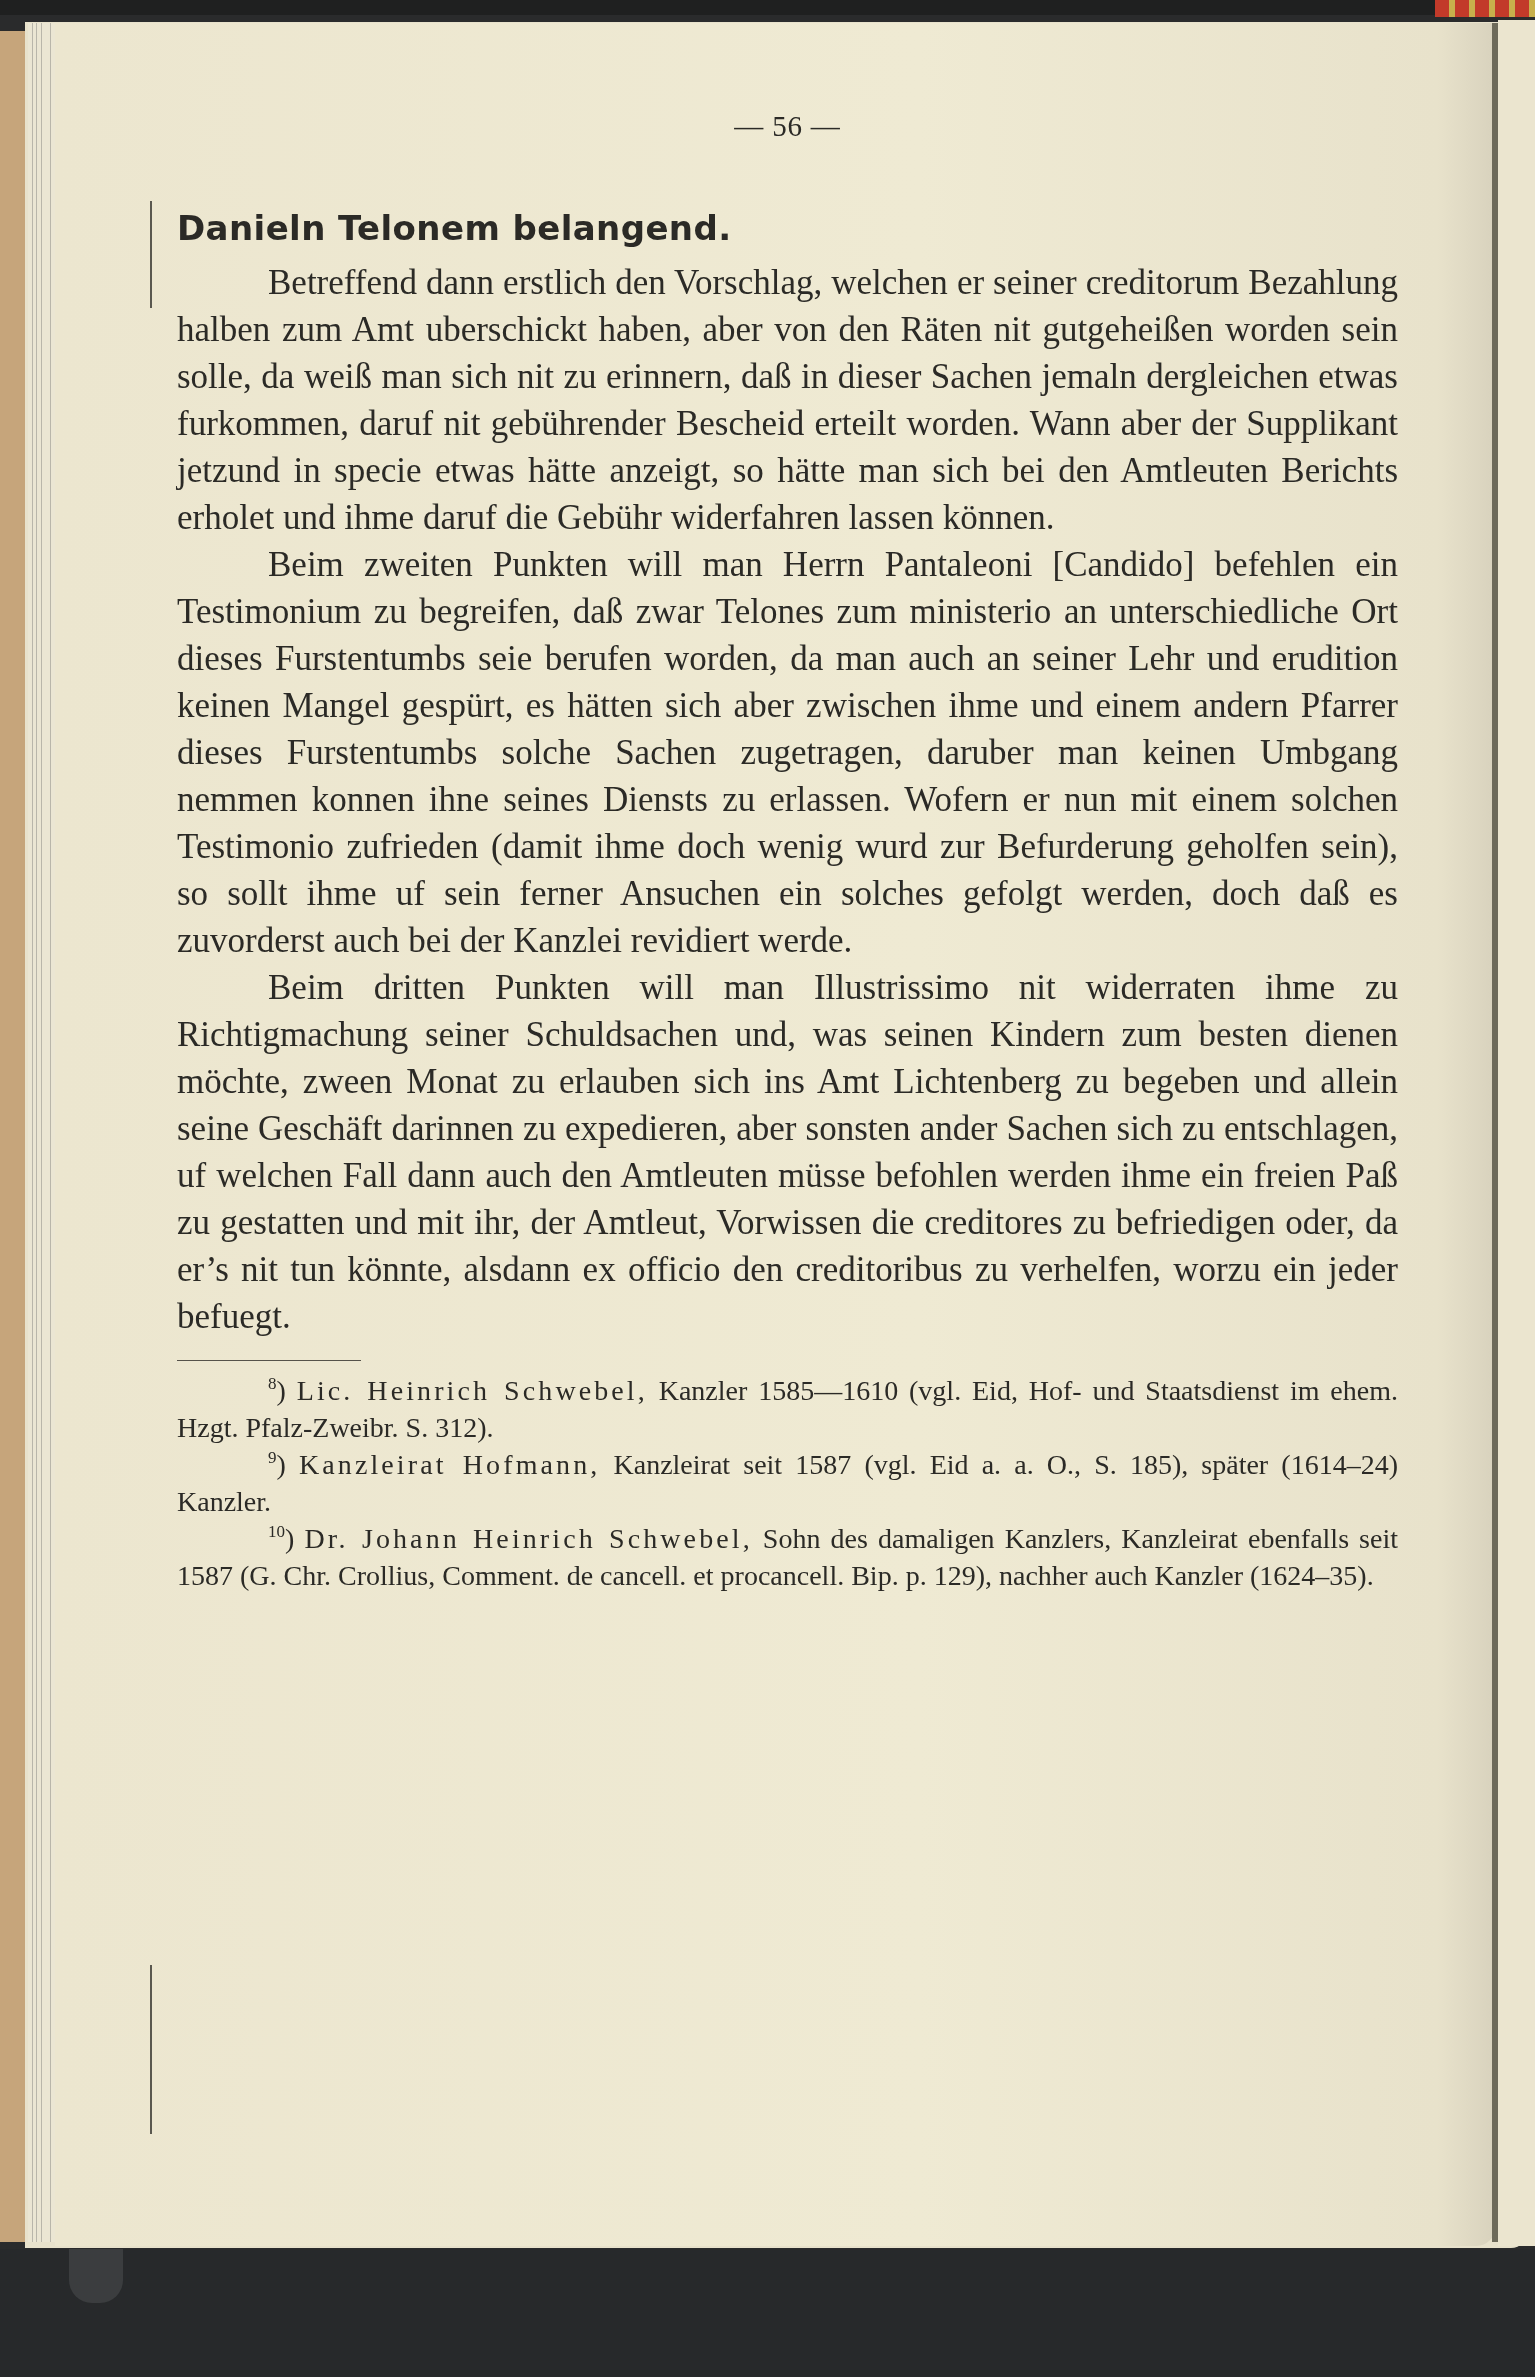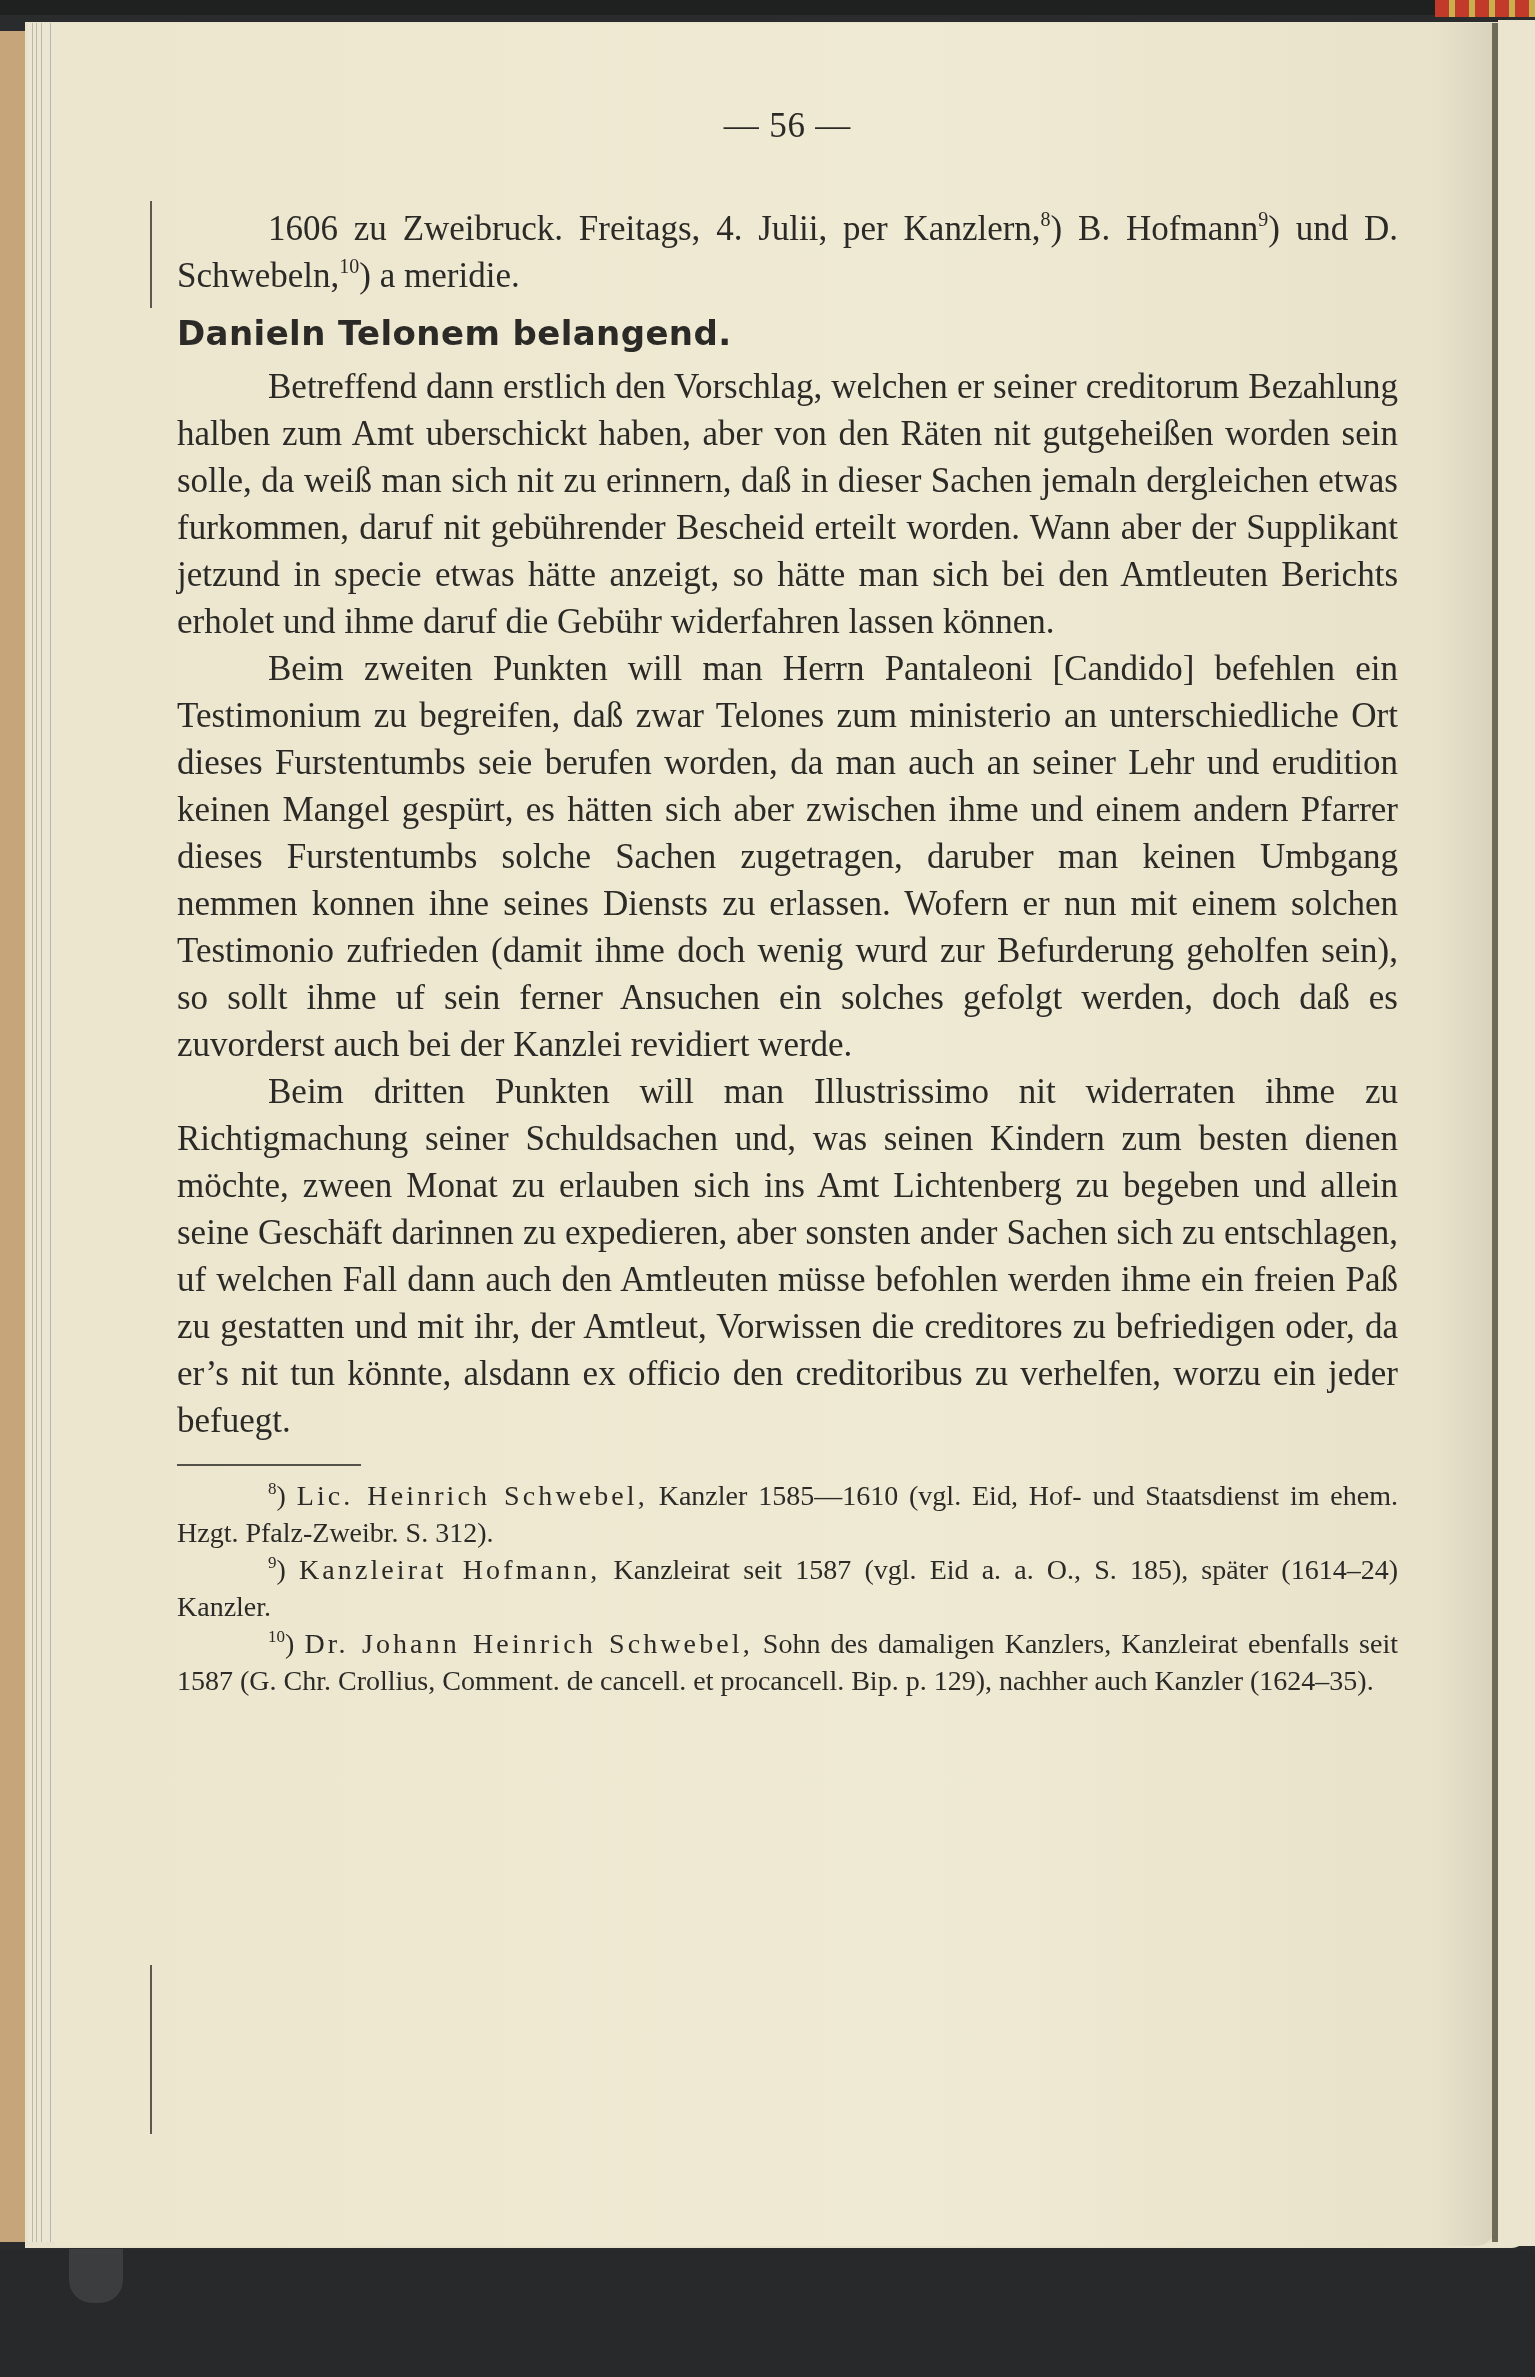--- a/index.html
+++ b/index.html
@@ -80,21 +80,21 @@
 
     .content {
       position: absolute;
       left: 177px;
       top: 107px;
       width: 1221px;
       color: #2b2a26;
     }
     .page-number {
       text-align: center;
-      font-size: 35px;
+      font-size: 29px;
       letter-spacing: 0.8px;
       margin: 0 0 60px 0;
       height: 38px;
       line-height: 38px;
     }
     .para {
       font-size: 35px;
       line-height: 47px;
       text-align: justify;
       margin: 0;
@@ -154,21 +154,20 @@
 <div class="next-page"></div>
 <div class="bottom-bg"></div>
 <div class="clip"></div>
 
 <div class="margin-mark" style="left:150px; top:201px; height:107px;"></div>
 <div class="margin-mark" style="left:150px; top:1965px; height:169px;"></div>
 
 <div class="content">
   <div class="page-number">— 56 —</div>
 
-  <p class="para"><span>1606 zu Zweibruck. Freitags, 4. Julii, per Kanzlern,</span><sup class="fn">8</sup><span>) B. Hofmann</span><sup class="fn">9</sup><span>) und D. Schwebeln,</span><sup class="fn">10</sup><span>) a meridie.</span></p>
 
   <div class="heading">Danieln Telonem belangend.</div>
 
   <p class="para">Betreffend dann erstlich den Vorschlag, welchen er seiner creditorum Bezahlung halben zum Amt uberschickt haben, aber von den Räten nit gutgeheißen worden sein solle, da weiß man sich nit zu erinnern, daß in dieser Sachen jemaln dergleichen etwas furkommen, daruf nit gebührender Bescheid erteilt worden. Wann aber der Supplikant jetzund in specie etwas hätte anzeigt, so hätte man sich bei den Amtleuten Berichts erholet und ihme daruf die Gebühr widerfahren lassen können.</p>
   <p class="para">Beim zweiten Punkten will man Herrn Pantaleoni [Candido] befehlen ein Testimonium zu begreifen, daß zwar Telones zum ministerio an unterschiedliche Ort dieses Furstentumbs seie berufen worden, da man auch an seiner Lehr und erudition keinen Mangel gespürt, es hätten sich aber zwischen ihme und einem andern Pfarrer dieses Furstentumbs solche Sachen zugetragen, daruber man keinen Umbgang nemmen konnen ihne seines Diensts zu erlassen. Wofern er nun mit einem solchen Testimonio zufrieden (damit ihme doch wenig wurd zur Befurderung geholfen sein), so sollt ihme uf sein ferner Ansuchen ein solches gefolgt werden, doch daß es zuvorderst auch bei der Kanzlei revidiert werde.</p>
   <p class="para">Beim dritten Punkten will man Illustrissimo nit widerraten ihme zu Richtigmachung seiner Schuldsachen und, was seinen Kindern zum besten dienen möchte, zween Monat zu erlauben sich ins Amt Lichtenberg zu begeben und allein seine Geschäft darinnen zu expedieren, aber sonsten ander Sachen sich zu entschlagen, uf welchen Fall dann auch den Amtleuten müsse befohlen werden ihme ein freien Paß zu gestatten und mit ihr, der Amtleut, Vorwissen die creditores zu befriedigen oder, da er’s nit tun könnte, alsdann ex officio den creditoribus zu verhelfen, worzu ein jeder befuegt.</p>
 
   <div class="rule"></div>
 
   <p class="footnote"><sup class="fn">8</sup>) <span class="spaced">Lic. Heinrich Schwebel,</span><span> Kanzler 1585—1610 (vgl. Eid, Hof- und Staatsdienst im ehem. Hzgt. Pfalz-Zweibr. S. 312).</span></p>

